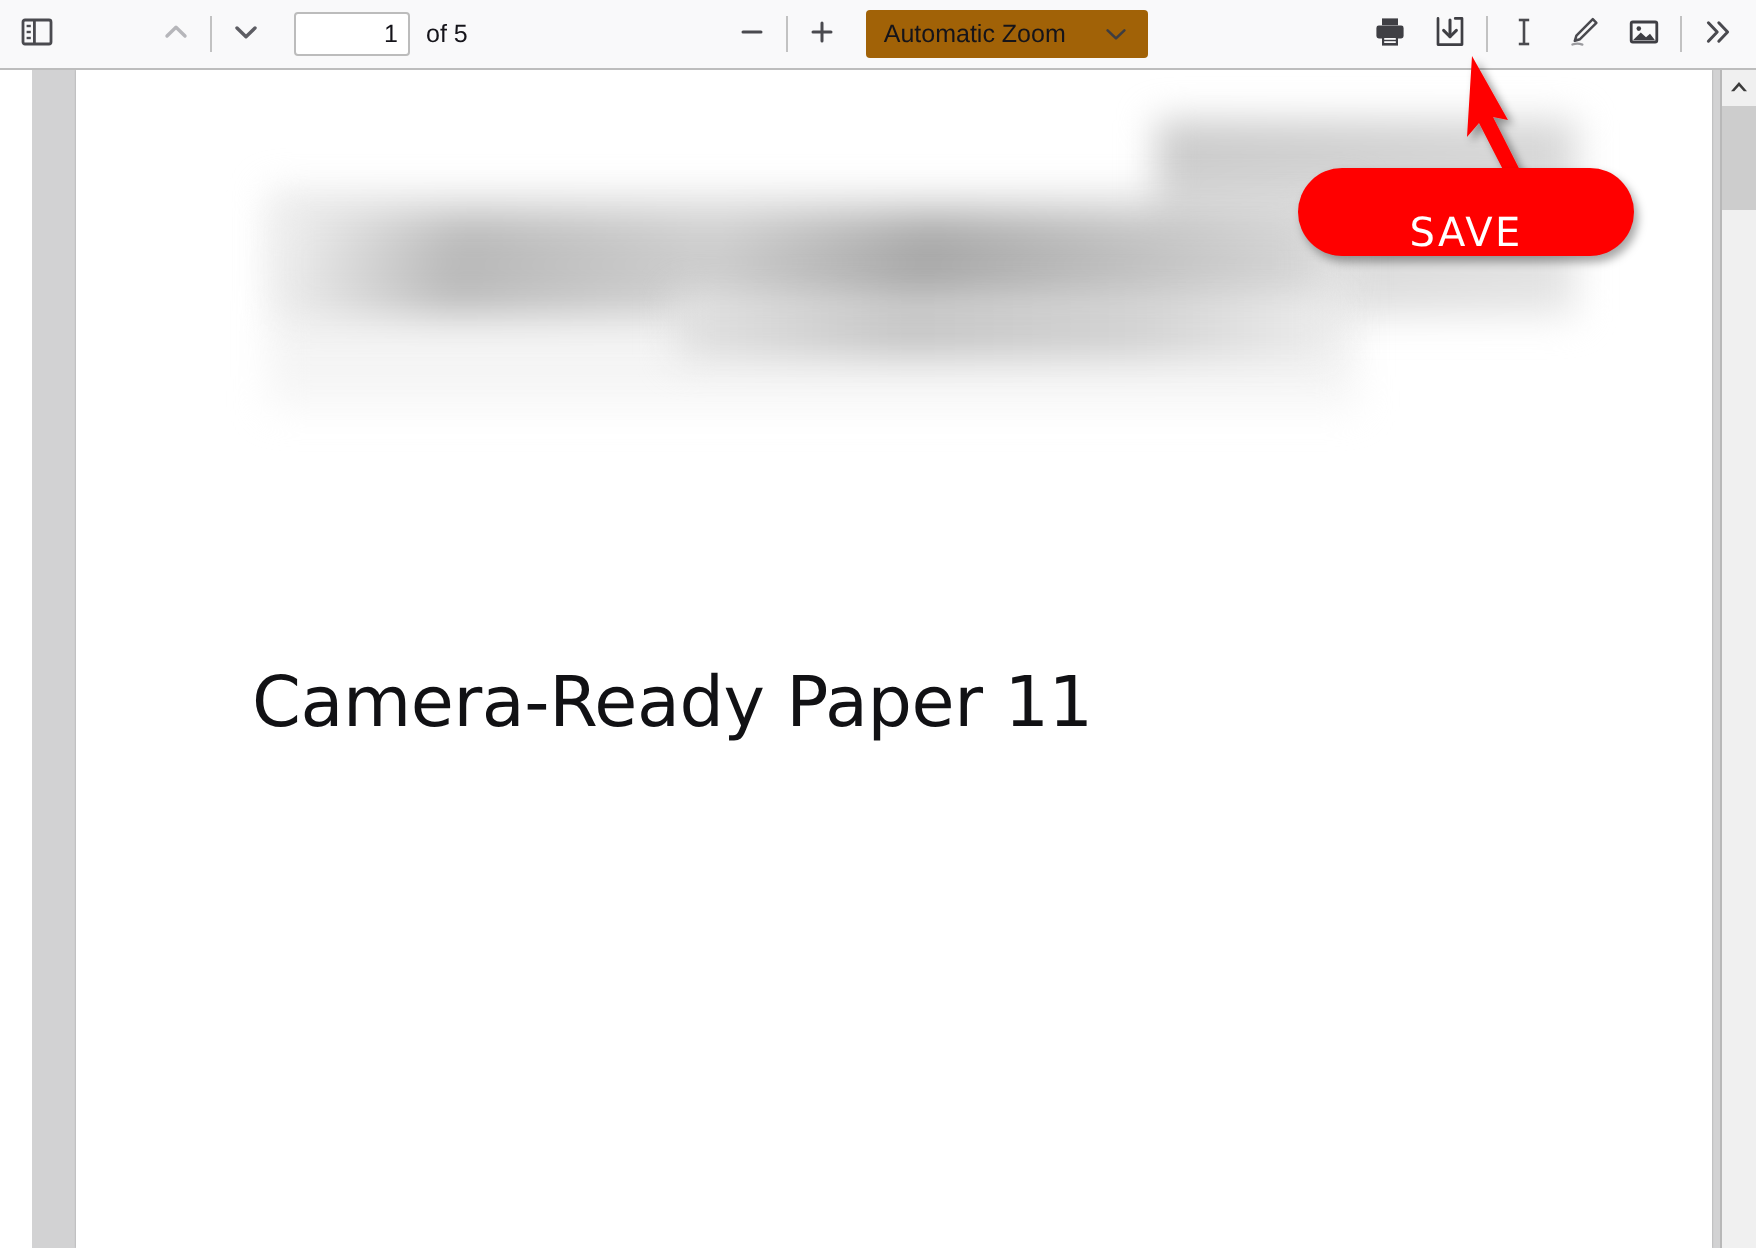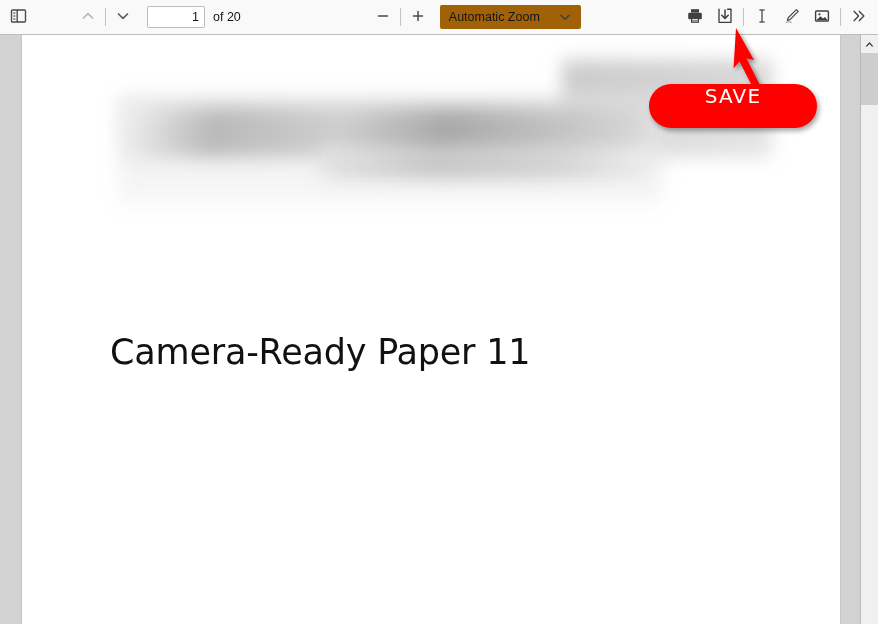--- a/index.html
+++ b/index.html
@@ -124,21 +124,21 @@
     align-items: center;
     margin-left: auto;
     margin-right: 4px;
   }
 
   #right-tools .tb-btn { width: 30px; }
 
   
   #viewer {
     position: absolute;
-    left: 0; top: 35px;
+    left: 16px; top: 35px;
     width: 860px;
     height: 589px;
     background: #d2d2d3;
     overflow: hidden;
   }
 
   #page {
     position: absolute;
     left: 22px;
     top: 0px;
@@ -234,21 +234,21 @@
   
   #save-callout {
     position: absolute;
     left: 649px;
     top: 84px;
     width: 168px;
     height: 44px;
     background: #ff0000;
     border-radius: 22px;
     display: flex;
-    align-items: flex-start;
+    align-items: flex-end;
     justify-content: center;
     box-shadow: 2px 3px 5px rgba(0,0,0,0.35);
     z-index: 30;
   }
 
   #save-callout-label {
     color: #ffffff;
     font-family: "DejaVu Sans", sans-serif;
     font-size: 20px;
     letter-spacing: 1.2px;
@@ -296,21 +296,21 @@
         <span>
           <svg width="14" height="14" viewBox="0 0 14 14">
             <polyline points="2.5,5 7,9.4 11.5,5" fill="none" stroke="#5d5d63" stroke-width="1.7" stroke-linecap="round" stroke-linejoin="round"></polyline>
           </svg>
         </span>
       </button>
     </div>
 
     <div id="pagenum-group">
       <input id="page-input" type="text" value="1" style="">
-      <span id="page-total">of 20</span>
+      <span id="page-total">of 5</span>
     </div>
 
     <div id="zoom-group">
       <button class="tb-btn" title="Zoom Out">
         <span>
           <svg width="14" height="14" viewBox="0 0 14 14">
             <line x1="2.5" y1="7" x2="11.5" y2="7" stroke="#4a4a4f" stroke-width="1.5" stroke-linecap="round"></line>
           </svg>
         </span>
       </button>

